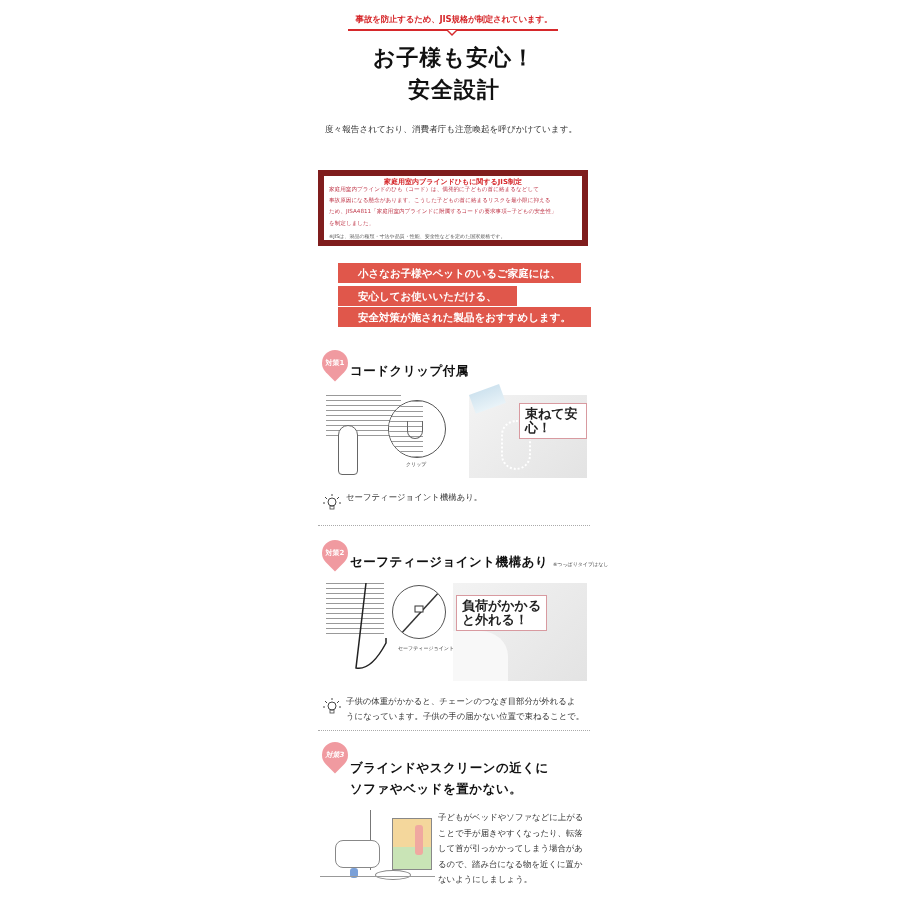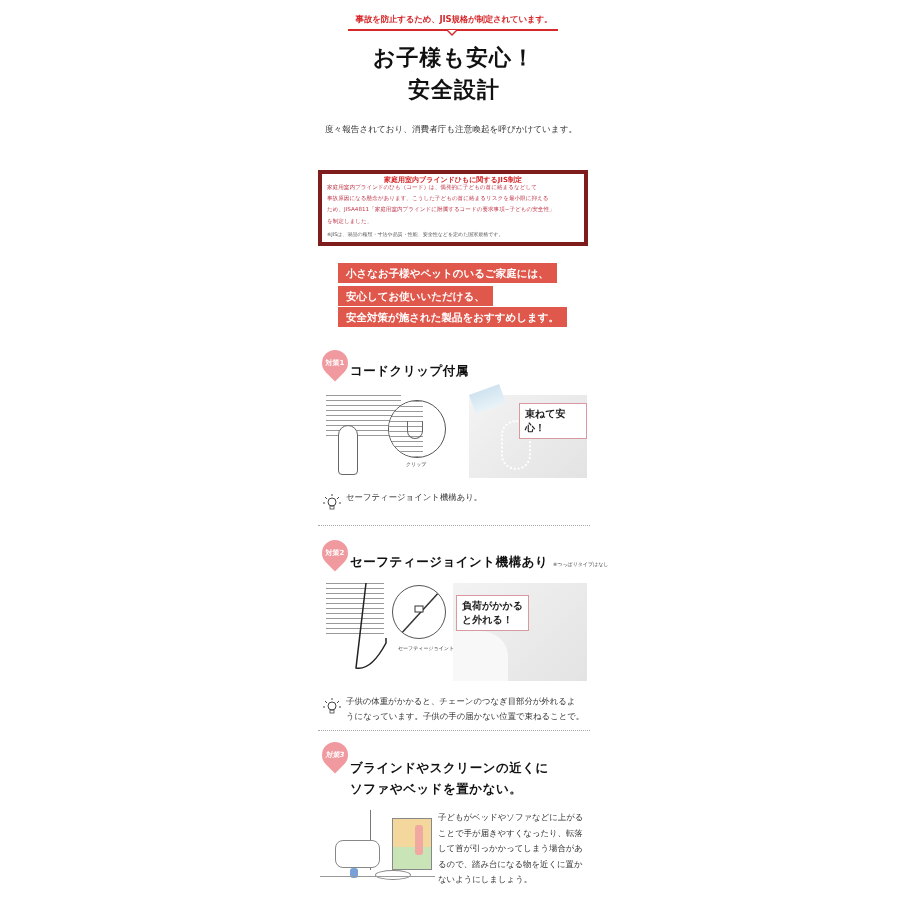--- a/index.html
+++ b/index.html
@@ -15,46 +15,46 @@
     .hdr-notch-in { position: absolute; left: 448px; top: 30px; width: 0; height: 0;
       border-left: 4px solid transparent; border-right: 4px solid transparent; border-top: 4px solid #fff; }
     .title { position: absolute; left: 318px; width: 272px; text-align: center; font-weight: bold; color: #111;
       font-size: 22px; letter-spacing: 1px; }
     .title.l1 { top: 43px; }
     .title.l2 { top: 75px; }
 
     .intro { position: absolute; left: 325px; width: 265px; top: 122px; font-size: 8.6px; line-height: 15px; color: #333; }
 
     
-    .jis-box { position: absolute; left: 318px; width: 270px; top: 170px; height: 76px; border: 4px solid #7f1d1d; }
+    .jis-box { position: absolute; left: 318px; width: 270px; top: 170px; height: 76px; border: 6px solid #7f1d1d; }
     .jis-title { position: absolute; left: 0; right: 0; top: -7px; text-align: center; }
     .jis-title span { background: #fff; padding: 0 5px; font-size: 7px; font-weight: bold; color: #d6282b; }
     .jis-body { position: absolute; left: 5px; right: 5px; top: 8px; font-size: 5.6px; line-height: 11.2px; color: #c0394b; }
     .jis-note { position: absolute; left: 5px; right: 5px; top: 57px; font-size: 5px; color: #555; }
 
     
     .hl { position: absolute; left: 338px; font-size: 10.5px; font-weight: bold; color: #fff; background: #e0574b;
-      padding: 3px 8px; line-height: 14px; }
+      padding: 3px 20px; line-height: 14px; }
     .hl.a { top: 263px; }
     .hl.b { top: 286px; }
     .hl.c { top: 307px; }
 
     
     .badge { position: absolute; width: 26px; height: 26px; border-radius: 50% 50% 50% 0; background: #f09aa0;
       transform: rotate(-45deg); }
     .badge-txt { position: absolute; font-size: 7px; color: #fff; font-weight: bold; width: 30px; text-align: center; }
     .m-title { position: absolute; font-weight: bold; color: #111; font-size: 12.5px; letter-spacing: 0.5px; }
     .m-note { font-size: 5px; font-weight: normal; color: #444; letter-spacing: 0; }
 
     
     .illu { position: absolute; }
     .blind-lines { position: absolute; background: repeating-linear-gradient(to bottom, #999 0 1px, #fff 1px 5px); }
     .circle { position: absolute; border: 1px solid #555; border-radius: 50%; background: #fff; overflow: hidden; }
     .photo { position: absolute; background: linear-gradient(135deg, #f3f3f3, #e3e3e3); }
-    .callout { position: absolute; background: #fff; border: 1px solid #d89aa0; font-weight: bold; color: #222; font-size: 10px; padding: 3px 5px; line-height: 14px; }
+    .callout { position: absolute; background: #fff; border: 1px solid #d89aa0; font-weight: bold; color: #222; font-size: 13px; padding: 3px 5px; line-height: 14px; }
     .cap { position: absolute; font-size: 5px; color: #333; }
 
     
     .tip-icon { position: absolute; width: 20px; height: 20px; }
     .tip-text { position: absolute; font-size: 8.4px; line-height: 14.5px; color: #333; }
     .dots { position: absolute; left: 318px; width: 272px; height: 0; border-top: 1.5px dotted #aaa; }
 
     .body3 { position: absolute; left: 438px; width: 152px; top: 810px; font-size: 8.4px; line-height: 15.5px; color: #333; }
   </style>
 </head>

